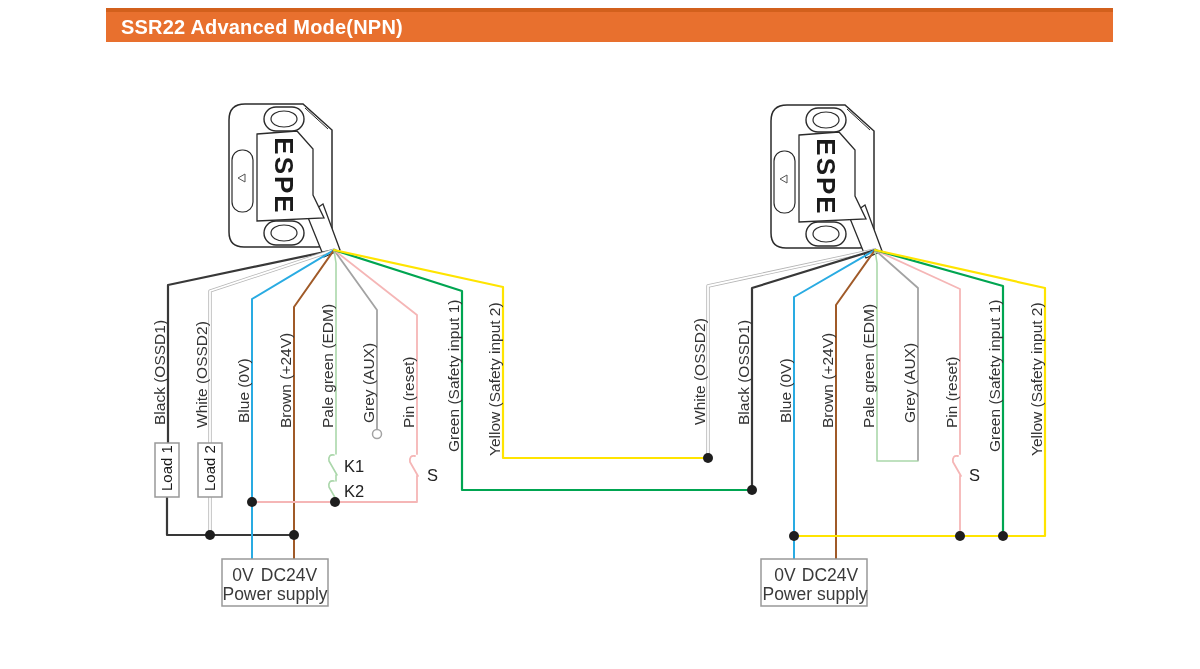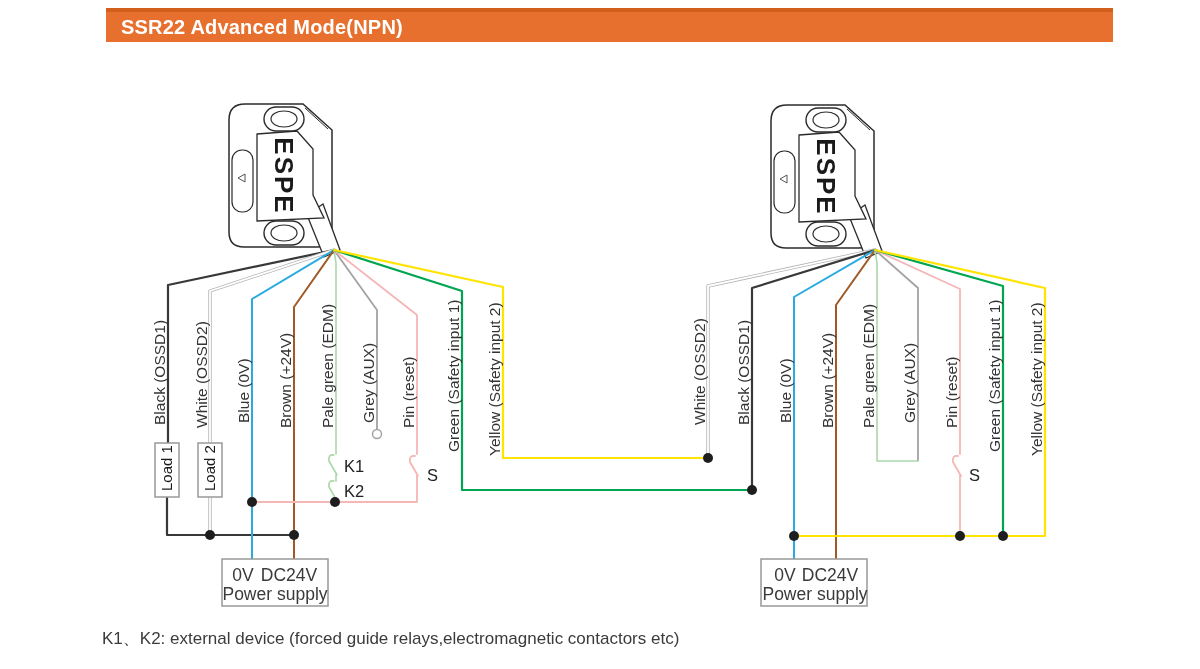--- a/index.html
+++ b/index.html
@@ -140,14 +140,13 @@
     <circle cx="335" cy="502" r="5" fill="#1e1e1e"></circle>
     <circle cx="210" cy="535" r="5" fill="#1e1e1e"></circle>
     <circle cx="294" cy="535" r="5" fill="#1e1e1e"></circle>
     <circle cx="708" cy="458" r="5" fill="#1e1e1e"></circle>
     <circle cx="752" cy="490" r="5" fill="#1e1e1e"></circle>
     <circle cx="794" cy="536" r="5" fill="#1e1e1e"></circle>
     <circle cx="960" cy="536" r="5" fill="#1e1e1e"></circle>
     <circle cx="1003" cy="536" r="5" fill="#1e1e1e"></circle>
   </svg>
 
-  <div id="footnote">K1、K2: external device (forced guide relays,electromagnetic contactors etc)</div>
 </div>
 
 </body></html>

